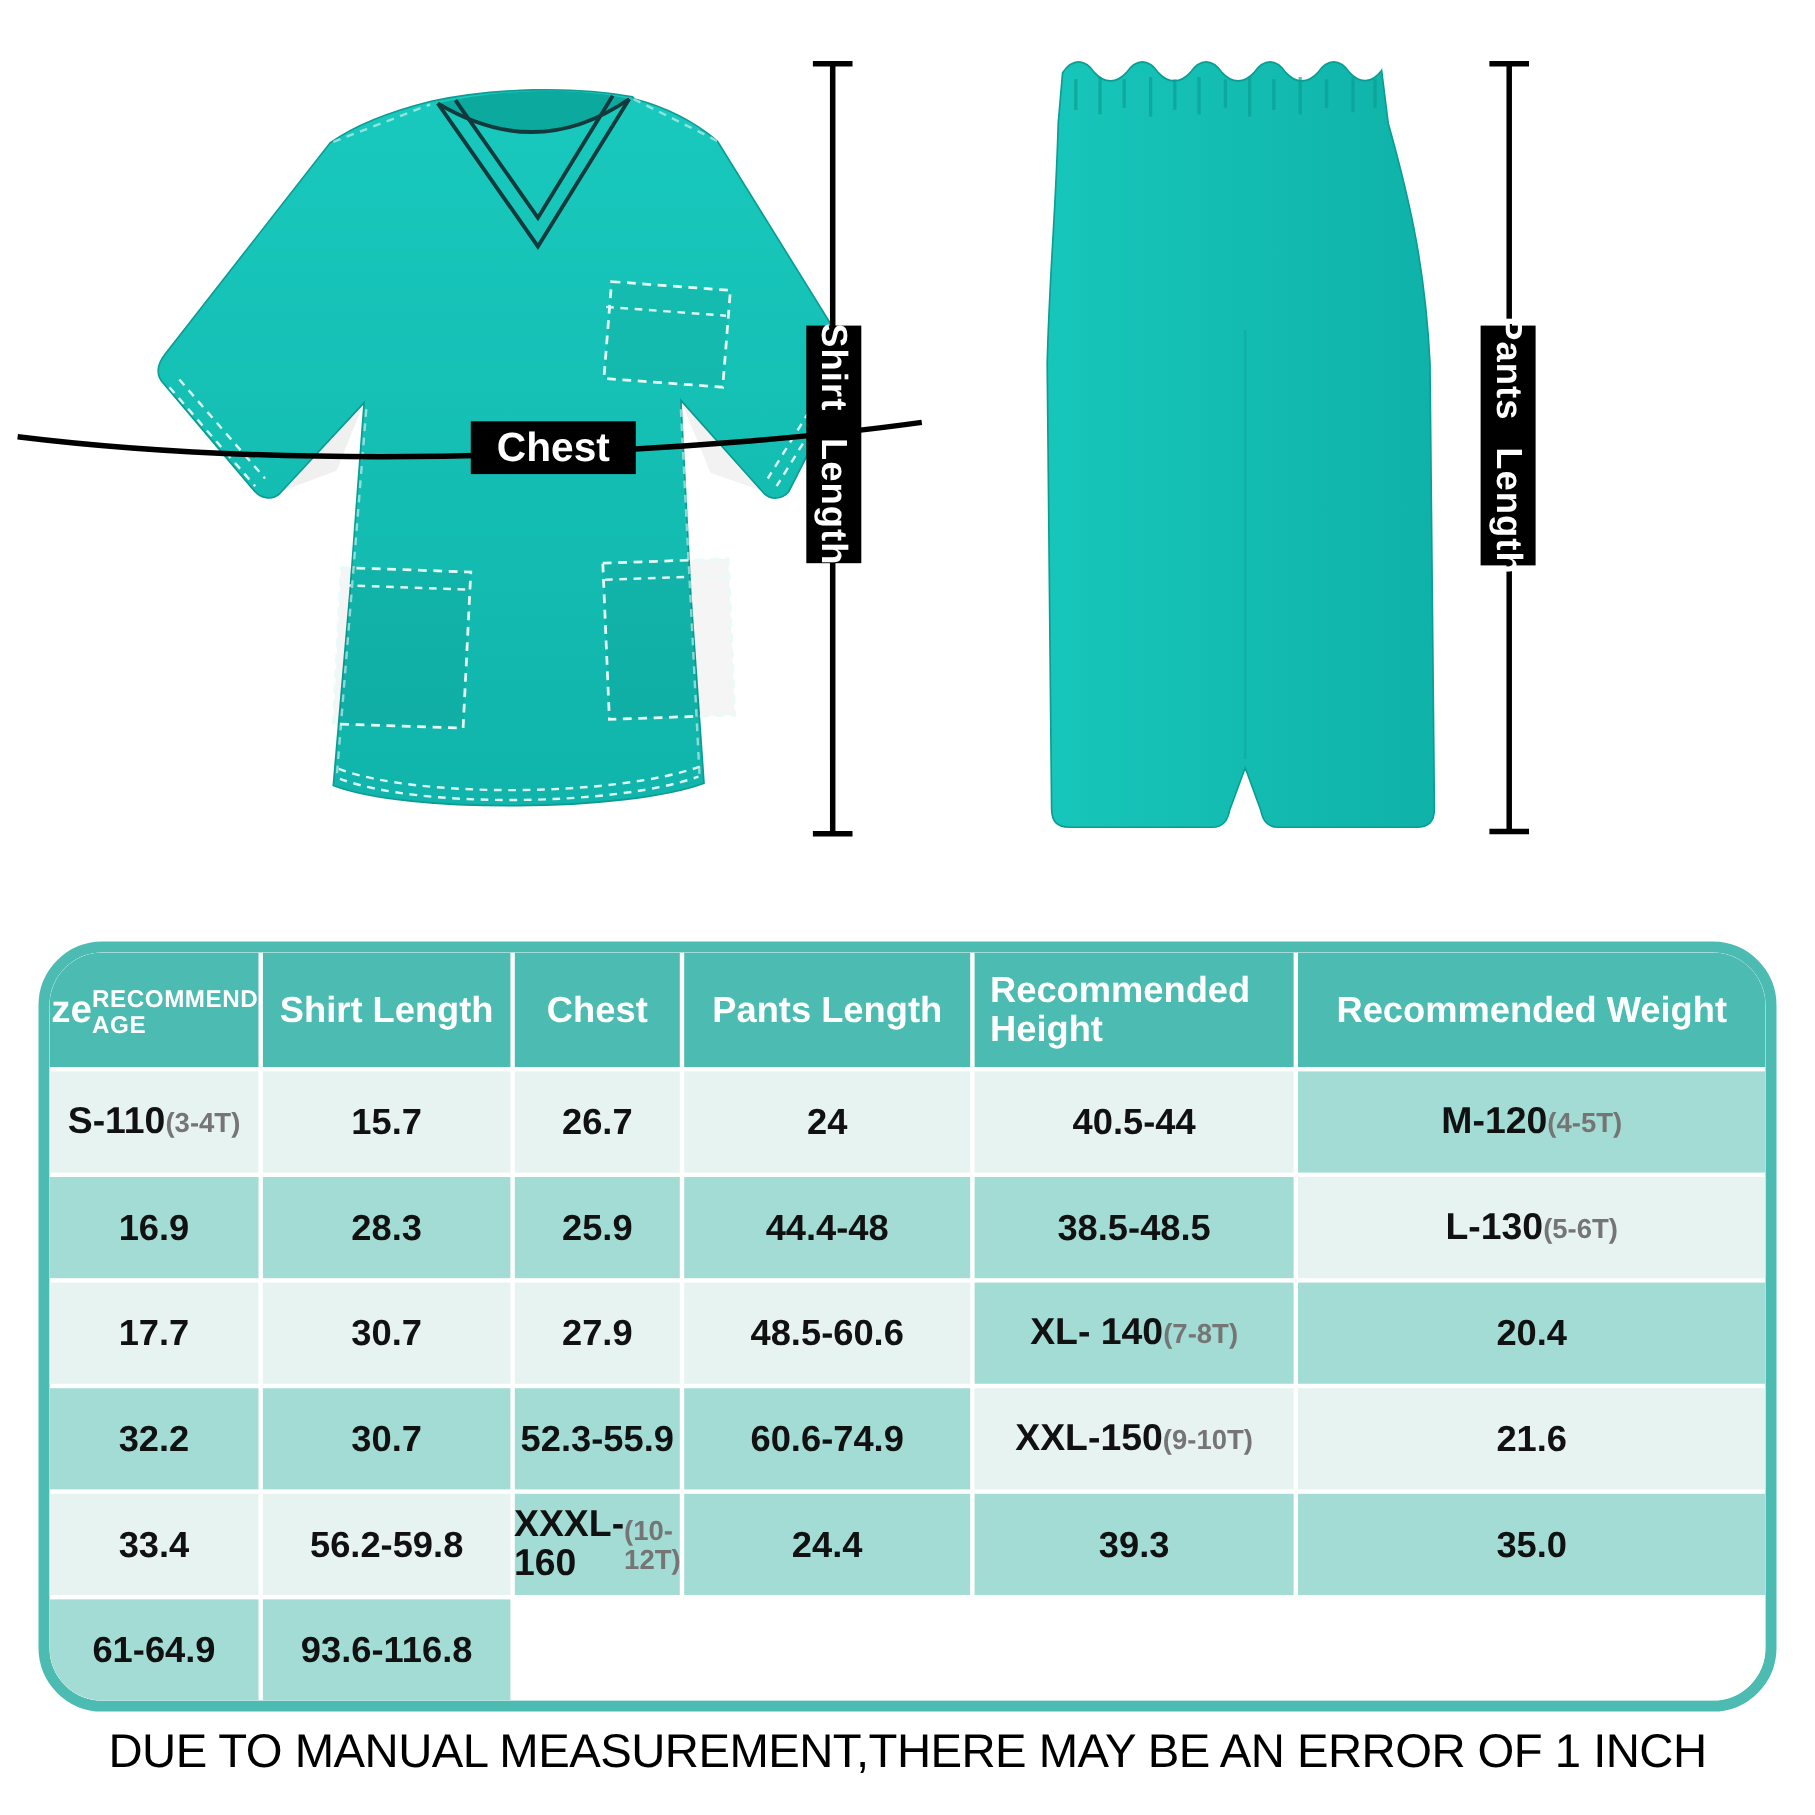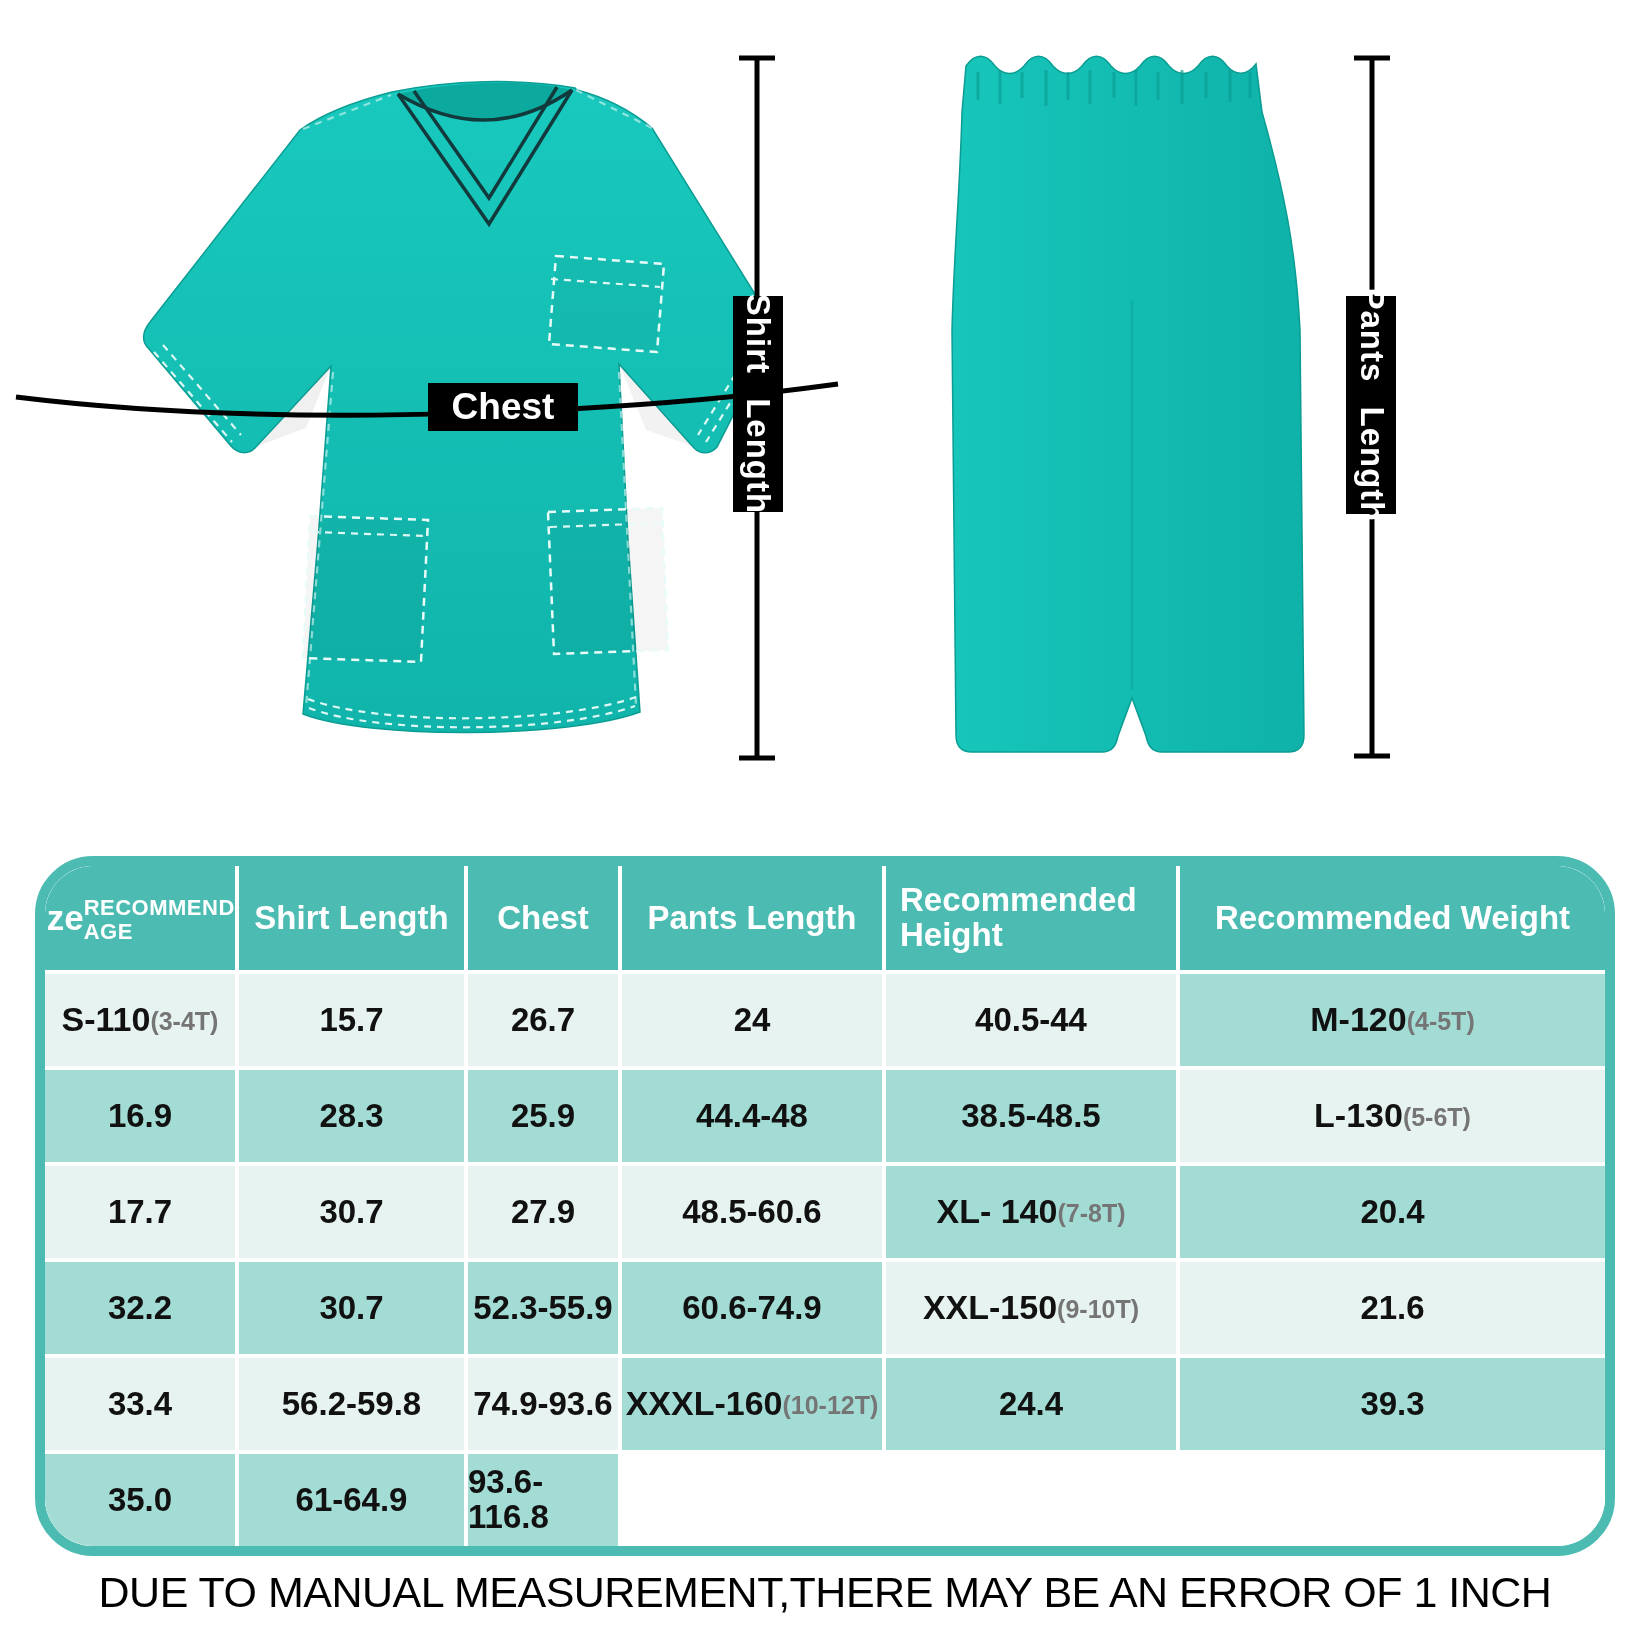--- a/index.html
+++ b/index.html
@@ -198,21 +198,20 @@
       <div class="cell row-med val">52.3-55.9</div>
       <div class="cell row-med val">60.6-74.9</div>
 
       <div class="cell row-light">
         <span class="size-name">XXL-150</span>
         <span class="size-age">(9-10T)</span>
         </div>
       <div class="cell row-light val">21.6</div>
       <div class="cell row-light val">33.4</div>
       <div class="cell row-light val">56.2-59.8</div>
-      <div class="cell row-light val">74.9-93.6</div>
 
       <div class="cell row-med">
         <span class="size-name">XXXL-160</span>
         <span class="size-age">(10-12T)</span>
         </div>
       <div class="cell row-med val">24.4</div>
       <div class="cell row-med val">39.3</div>
       <div class="cell row-med val">35.0</div>
       <div class="cell row-med val">61-64.9</div>
       <div class="cell row-med val">93.6-116.8</div>

